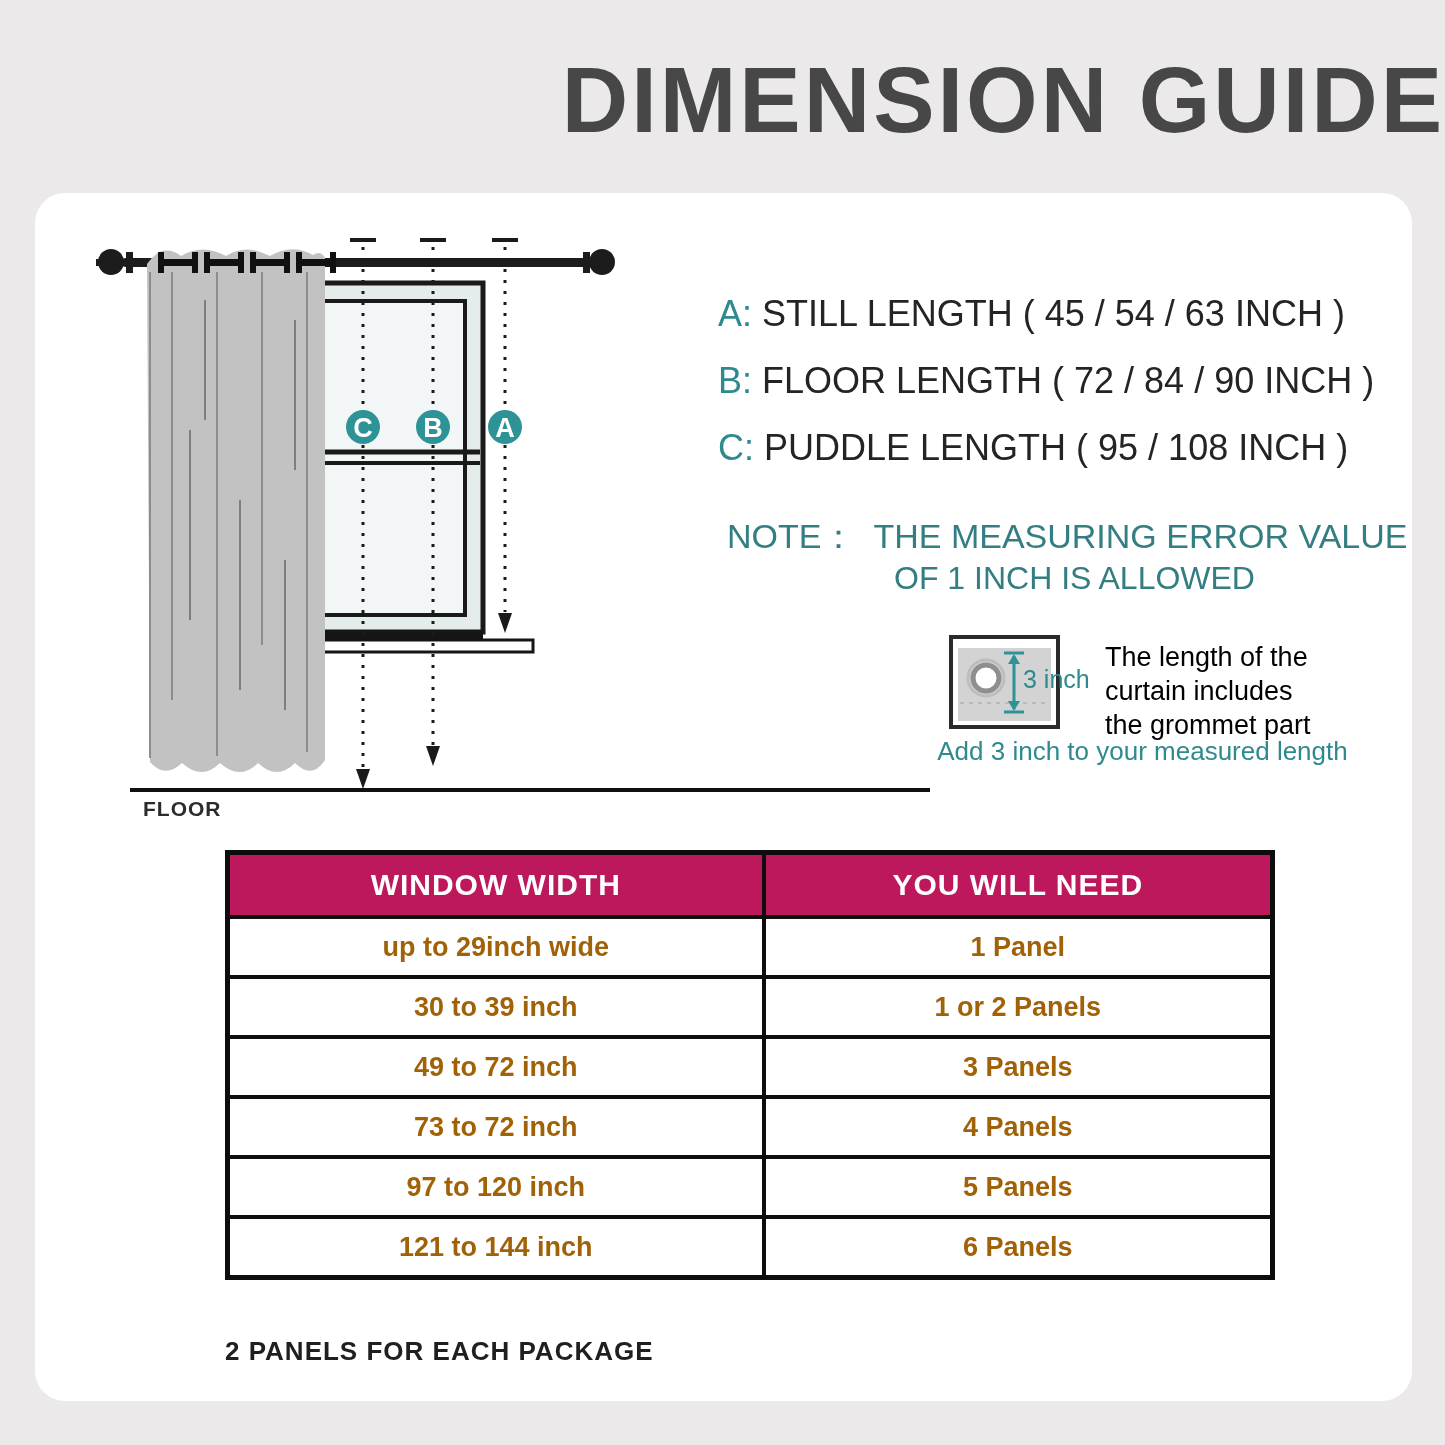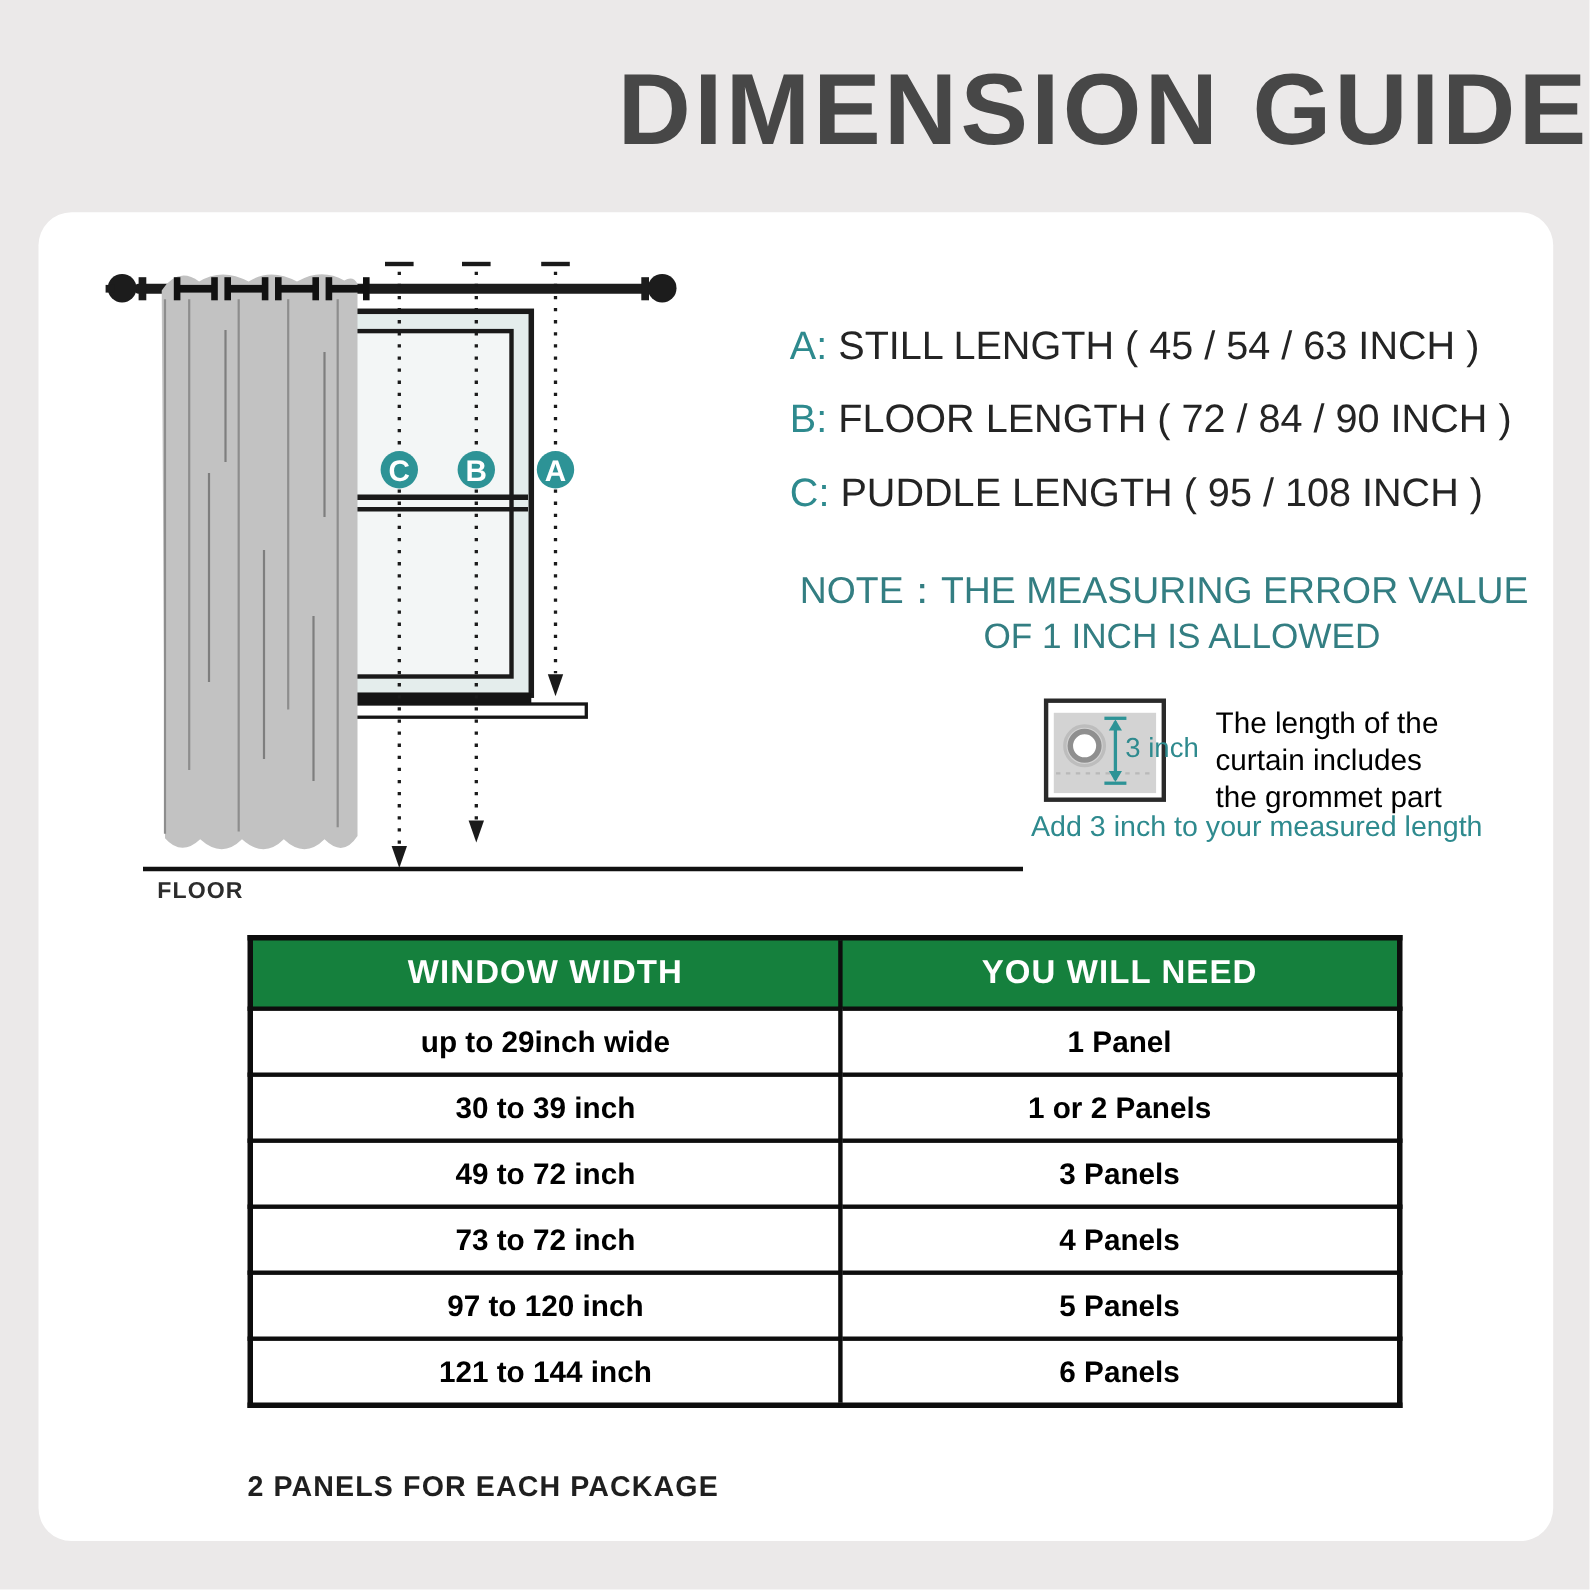--- a/index.html
+++ b/index.html
@@ -30,21 +30,21 @@
   }
   .len-prefix{color:#2e8a8e;margin-right:10px;}
   .len-a{top:293px;}
   .len-b{top:360px;}
   .len-c{top:427px;}
 
   .note-line1{
     position:absolute;left:727px;top:514px;white-space:nowrap;
     font-size:34px;color:#337e82;
   }
-  .note-prefix{}
+  .note-prefix{margin-right:18px;}
   .note-line2{
     position:absolute;left:862px;top:560px;white-space:nowrap;
     font-size:32px;color:#337e82;margin-left:32px;
   }
 
   .grommet-desc{
     position:absolute;left:1105px;top:640px;width:224px;
     font-size:27px;line-height:34px;color:#000000;
   }
   .grommet-caption{
@@ -52,27 +52,27 @@
     text-align:center;font-size:26px;color:#2e8a8e;white-space:nowrap;
   }
 
   table.panels{
     position:absolute;left:225px;top:850px;width:1050px;
     border-collapse:collapse;
     border:5px solid #0d0d0d;
     background:#ffffff;
   }
   table.panels th{
-    background:#15803d;color:#ffffff;
+    background:#be185d;color:#ffffff;
     font-size:30px;font-weight:bold;
     height:58px;border:4px solid #0d0d0d;
     letter-spacing:1px;
   }
   table.panels td{
-    font-size:27px;color:#000000;font-weight:bold;
+    font-size:27px;color:#a16207;font-weight:bold;
     height:54px;text-align:center;
     border:4px solid #0d0d0d;
   }
   .col-width{width:51.3%;}
   .col-need{width:48.7%;}
 
   .footer-note{
     position:absolute;left:225px;top:1336px;
     font-size:26px;font-weight:bold;color:#1f1f1f;
     letter-spacing:1px;white-space:nowrap;

